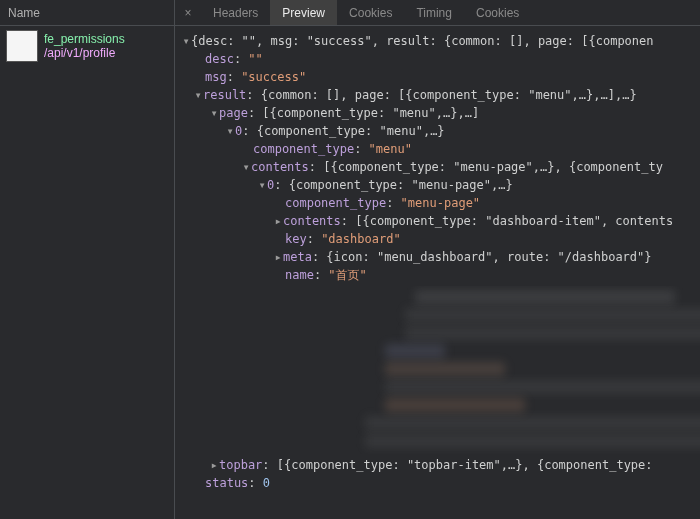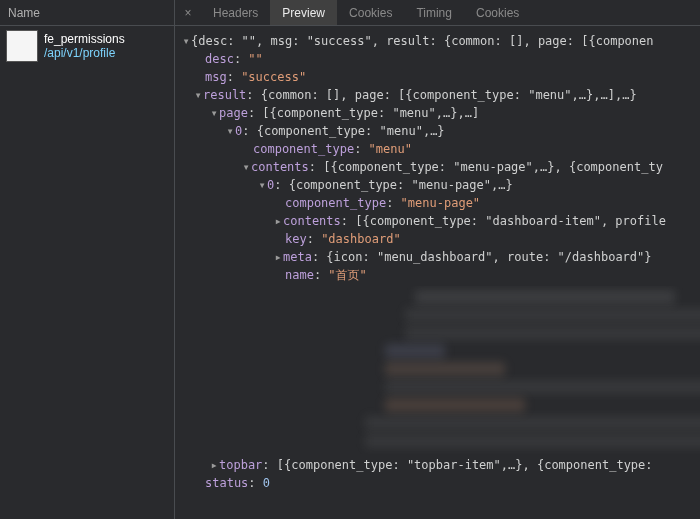--- a/index.html
+++ b/index.html
@@ -44,27 +44,27 @@
     border: 1px solid #555;
     flex: none;
   }
   .req-text {
     display: flex;
     flex-direction: column;
     font-family: -apple-system, "Helvetica Neue", Arial, sans-serif;
     overflow: hidden;
   }
   .req-name {
-    color: #ffffff;
+    color: #86efac;
     white-space: nowrap;
     overflow: hidden;
     text-overflow: ellipsis;
   }
   .req-path {
-    color: #7dd3fc;
+    color: #f0abfc;
     white-space: nowrap;
     overflow: hidden;
     text-overflow: ellipsis;
   }
 
   .main {
     flex: 1;
     display: flex;
     flex-direction: column;
     overflow: hidden;
@@ -183,21 +183,21 @@
       <div class="ln"><span class="indent" style="width:50px"></span><span class="tw open"></span><span class="key">0</span><span class="punc">: </span><span class="punc">{</span><span class="punc">component_type</span><span class="punc">: </span><span class="punc">"menu"</span><span class="punc">,</span><span class="punc">…</span><span class="punc">}</span></div>
 
       <div class="ln"><span class="indent" style="width:78px"></span><span class="key">component_type</span><span class="punc">: </span><span class="str">"menu"</span></div>
 
       <div class="ln"><span class="indent" style="width:66px"></span><span class="tw open"></span><span class="key">contents</span><span class="punc">: </span><span class="punc">[{</span><span class="punc">component_type</span><span class="punc">: </span><span class="punc">"menu-page"</span><span class="punc">,</span><span class="punc">…</span><span class="punc">}, {</span><span class="punc">component_ty</span></div>
 
       <div class="ln"><span class="indent" style="width:82px"></span><span class="tw open"></span><span class="key">0</span><span class="punc">: </span><span class="punc">{</span><span class="punc">component_type</span><span class="punc">: </span><span class="punc">"menu-page"</span><span class="punc">,</span><span class="punc">…</span><span class="punc">}</span></div>
 
       <div class="ln"><span class="indent" style="width:110px"></span><span class="key">component_type</span><span class="punc">: </span><span class="str">"menu-page"</span></div>
 
-      <div class="ln"><span class="indent" style="width:98px"></span><span class="tw closed"></span><span class="key">contents</span><span class="punc">: </span><span class="punc">[{</span><span class="punc">component_type</span><span class="punc">: </span><span class="punc">"dashboard-item"</span><span class="punc">, profile</span></div>
+      <div class="ln"><span class="indent" style="width:98px"></span><span class="tw closed"></span><span class="key">contents</span><span class="punc">: </span><span class="punc">[{</span><span class="punc">component_type</span><span class="punc">: </span><span class="punc">"dashboard-item"</span><span class="punc">, contents</span></div>
 
 
       <div class="ln"><span class="indent" style="width:110px"></span><span class="key">key</span><span class="punc">: </span><span class="str">"dashboard"</span></div>
 
       <div class="ln"><span class="indent" style="width:98px"></span><span class="tw closed"></span><span class="key">meta</span><span class="punc">: </span><span class="punc">{</span><span class="punc">icon</span><span class="punc">: </span><span class="punc">"menu_dashboard"</span><span class="punc">, </span><span class="punc">route</span><span class="punc">: </span><span class="punc">"/dashboard"</span><span class="punc">}</span></div>
 
       <div class="ln"><span class="indent" style="width:110px"></span><span class="key">name</span><span class="punc">: </span><span class="str">"首页"</span></div>
 
       <div class="blur-zone">
         <div class="blur-line blur-a"></div>

